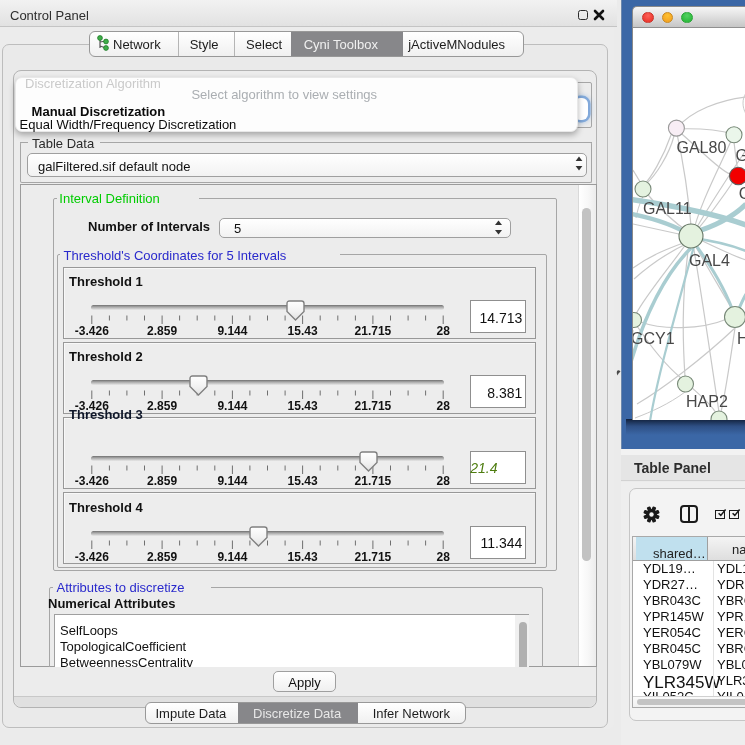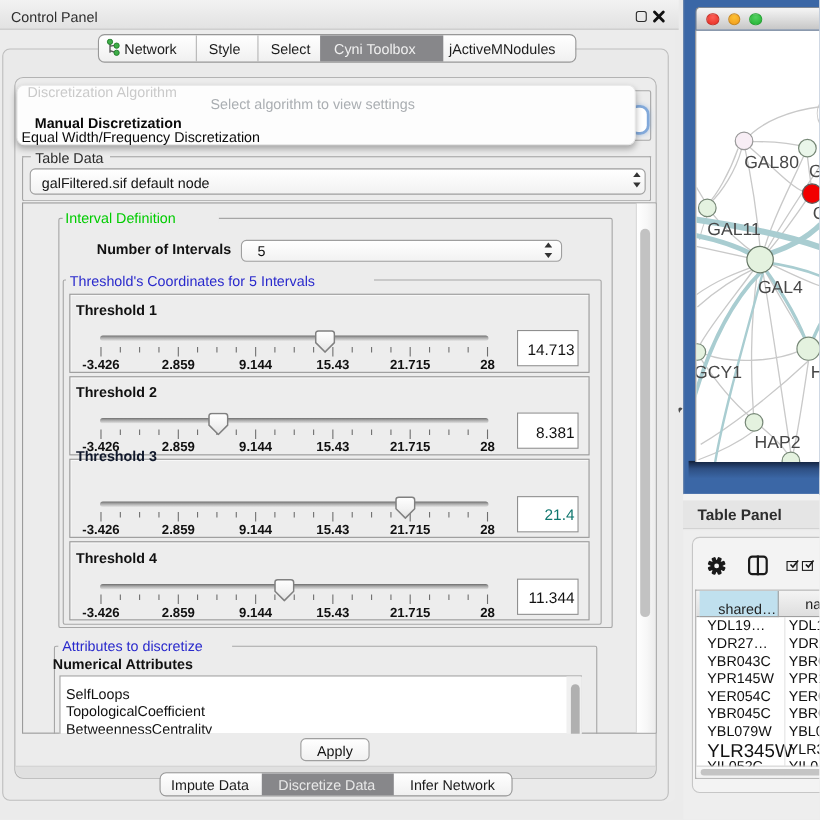--- a/index.html
+++ b/index.html
@@ -309,21 +309,21 @@
 <defs>
       <linearGradient id="th2" x1="0" y1="0" x2="0" y2="1">
         <stop offset="0" stop-color="#ffffff"></stop>
         <stop offset="0.55" stop-color="#f2f2f2"></stop>
         <stop offset="1" stop-color="#e2e2e2"></stop>
       </linearGradient>
     </defs>
 <path d="M3.5 1 L15.5 1 Q18 1 18 3.5 L18 11.5 L9.5 20 L1 11.5 L1 3.5 Q1 1 3.5 1 Z" fill="url(#th2)" stroke="#808080" stroke-width="1.4"></path>
   </svg>
 <div class="ab" style="left:470.3px;top:450.6px;width:56px;height:33px;border:1px solid #8f8f8f;background:#fff;"></div>
-<div class="txt" style="left:470.3px;top:460.1px;width:52px;text-align:right;font-size:14px;color:#0f766e;">21.4</div>
+<div class="txt" style="left:470.3px;top:460.1px;width:52px;text-align:left;font-size:14px;color:#4d7c0f;font-style:italic;">21.4</div>
 <div class="ab" style="left:63px;top:492.4px;width:472.8px;height:72px;border:1px solid #989898;background:#ededed;box-shadow:inset 1px 1px 0 #f8f8f8;"></div>
 <div class="txt" style="left:69px;top:499.7px;font:bold 13px 'Liberation Sans',sans-serif;color:#111;">Threshold 4</div>
 <div class="ab" style="left:90.5px;top:530.9px;width:353.3px;height:5px;border-radius:3px;background:linear-gradient(180deg,#6f6f6f,#a9a9a9 40%,#cdcdcd 75%,#e9e9e9);"></div>
 <svg class="ab" style="left:85px;top:540.4px;" width="370" height="11" viewBox="0 0 370 11">
     <line x1="6.8" y1="0.5" x2="6.8" y2="9.0" stroke="#6f6f6f" stroke-width="1"></line>
     <line x1="24.4" y1="0.5" x2="24.4" y2="5.5" stroke="#6f6f6f" stroke-width="1"></line>
     <line x1="41.9" y1="0.5" x2="41.9" y2="5.5" stroke="#6f6f6f" stroke-width="1"></line>
     <line x1="59.5" y1="0.5" x2="59.5" y2="5.5" stroke="#6f6f6f" stroke-width="1"></line>
     <line x1="77.1" y1="0.5" x2="77.1" y2="9.0" stroke="#6f6f6f" stroke-width="1"></line>
     <line x1="94.6" y1="0.5" x2="94.6" y2="5.5" stroke="#6f6f6f" stroke-width="1"></line>

